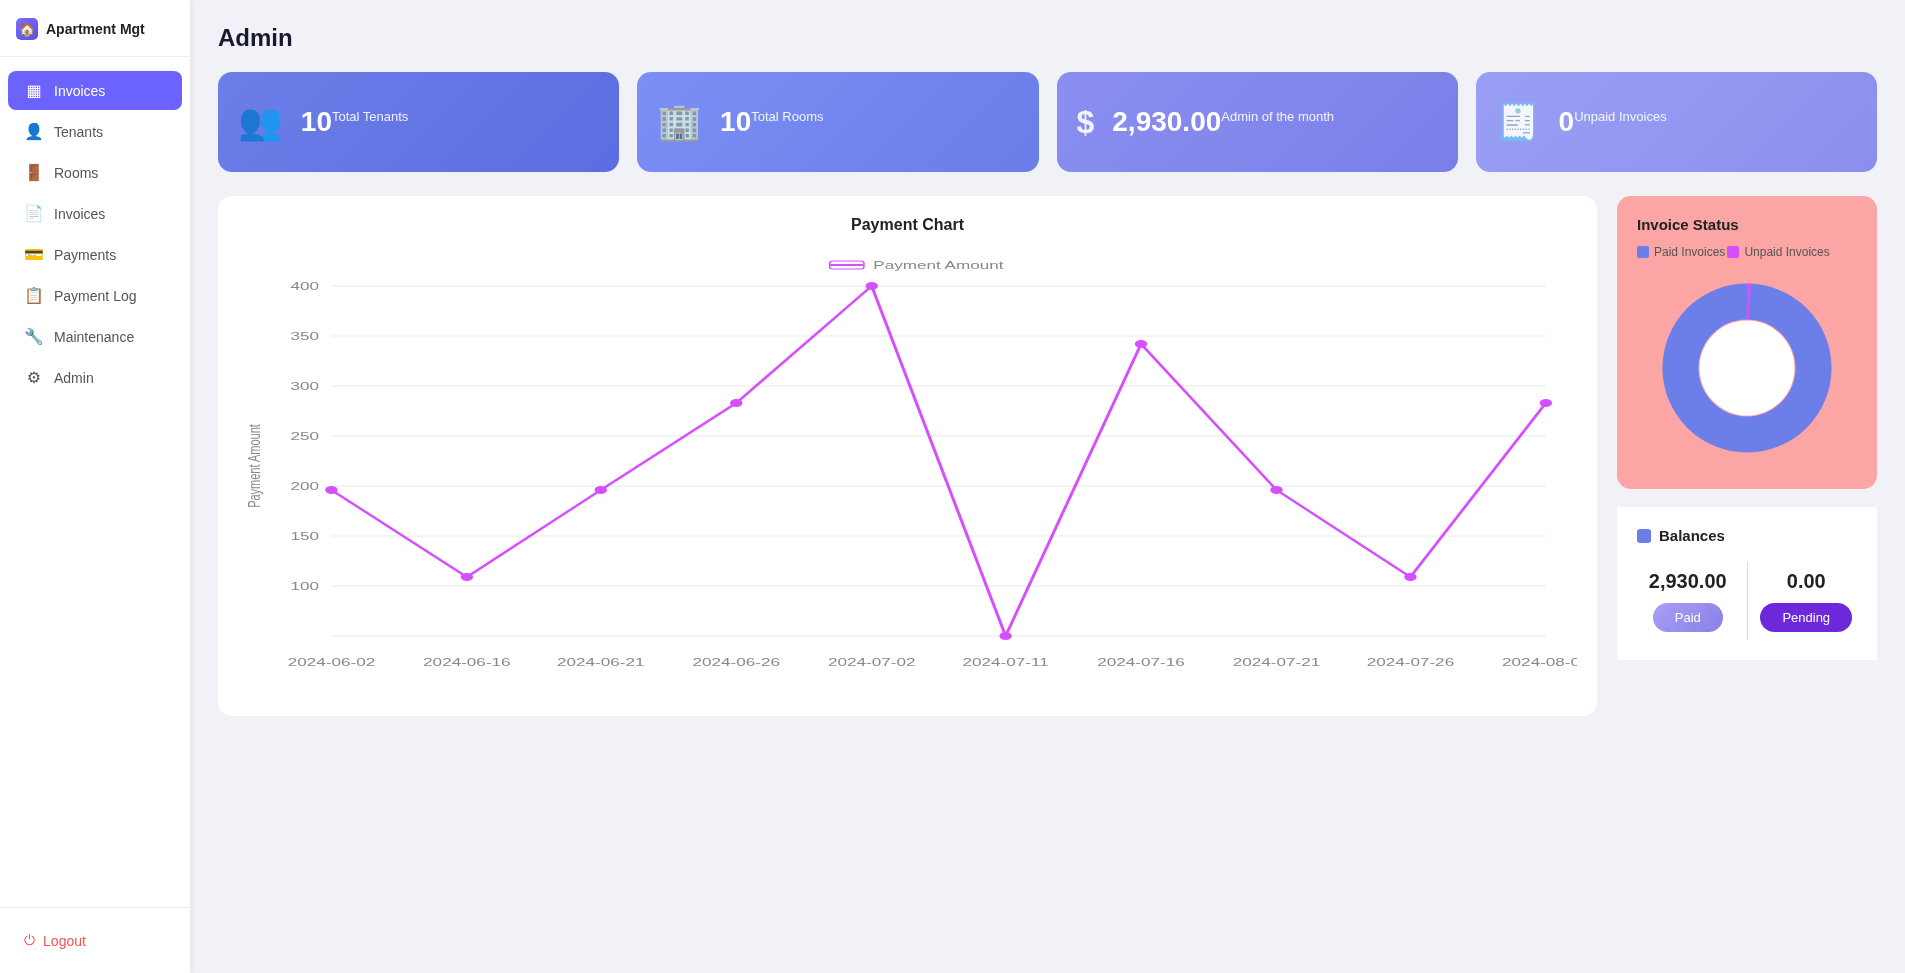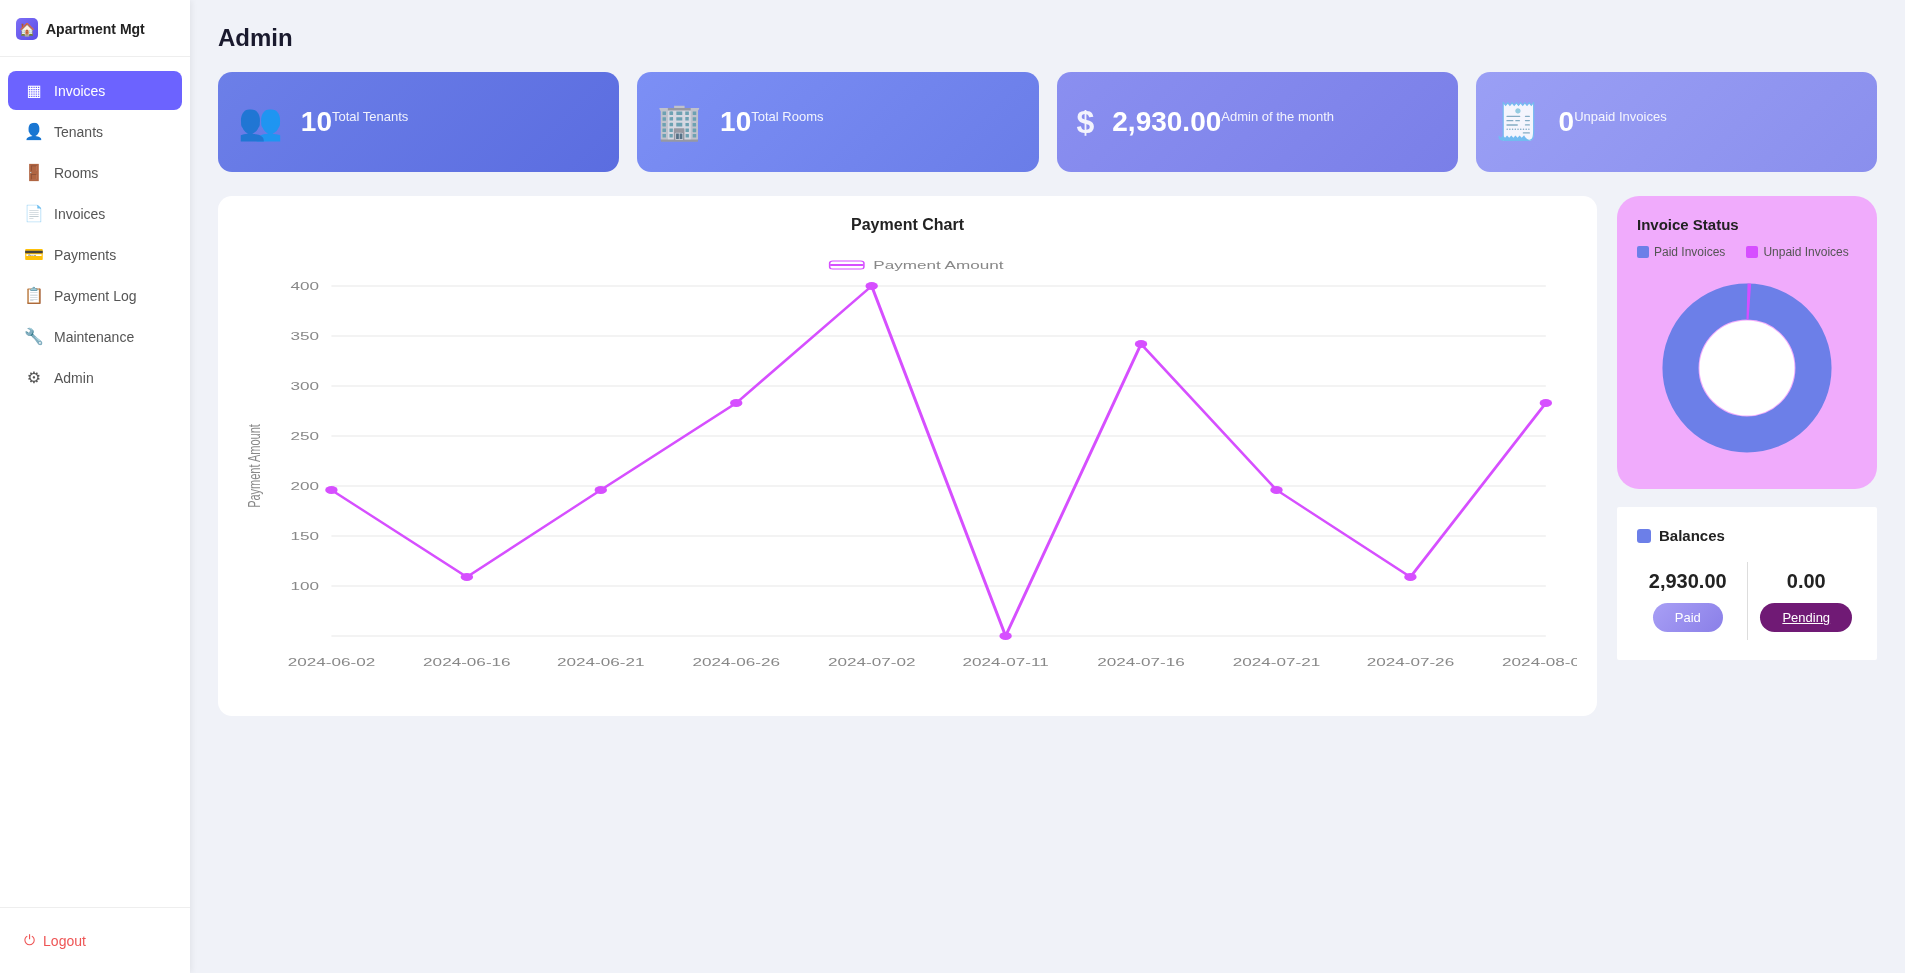--- a/index.html
+++ b/index.html
@@ -130,33 +130,33 @@
       margin-bottom: 12px;
       text-align: center;
     }
     .right-panels {
       width: 260px;
       display: flex;
       flex-direction: column;
       gap: 18px;
     }
     .invoice-status-panel {
-      background: #f0abfc;
-      border-radius: 22px;
+      background: #fca5a5;
+      border-radius: 14px;
       padding: 20px;
     }
     .panel-title {
       font-size: 15px;
       font-weight: 600;
       color: #222;
       margin-bottom: 12px;
     }
     .legend-row {
       display: flex;
-      gap: 21px;
+      gap: 2px;
       margin-bottom: 14px;
       font-size: 12px;
       color: #555;
       align-items: center;
     }
     .legend-item { display: flex; align-items: center; gap: 5px; }
     .legend-dot {
       width: 12px; height: 12px;
       border-radius: 2px;
     }
@@ -214,23 +214,22 @@
       font-size: 13px;
       font-weight: 500;
       border: none;
       cursor: pointer;
     }
     .balance-btn-paid {
       background: linear-gradient(135deg, #a89ff5, #8a7fe8);
       color: #fff;
     }
     .balance-btn-pending {
-      background: #701a75;
+      background: #6d28d9;
       color: #fff;
-      text-decoration: underline;
     }
 
     
     .chart-svg { width: 100%; height: 440px; }
     .axis-label { font-size: 11px; fill: #888; }
     .grid-line { stroke: #e8e8e8; stroke-width: 1; }
     .chart-line { stroke: #d64fff; stroke-width: 2; fill: none; }
     .chart-dot { fill: #d64fff; }
   </style>
 </head>

